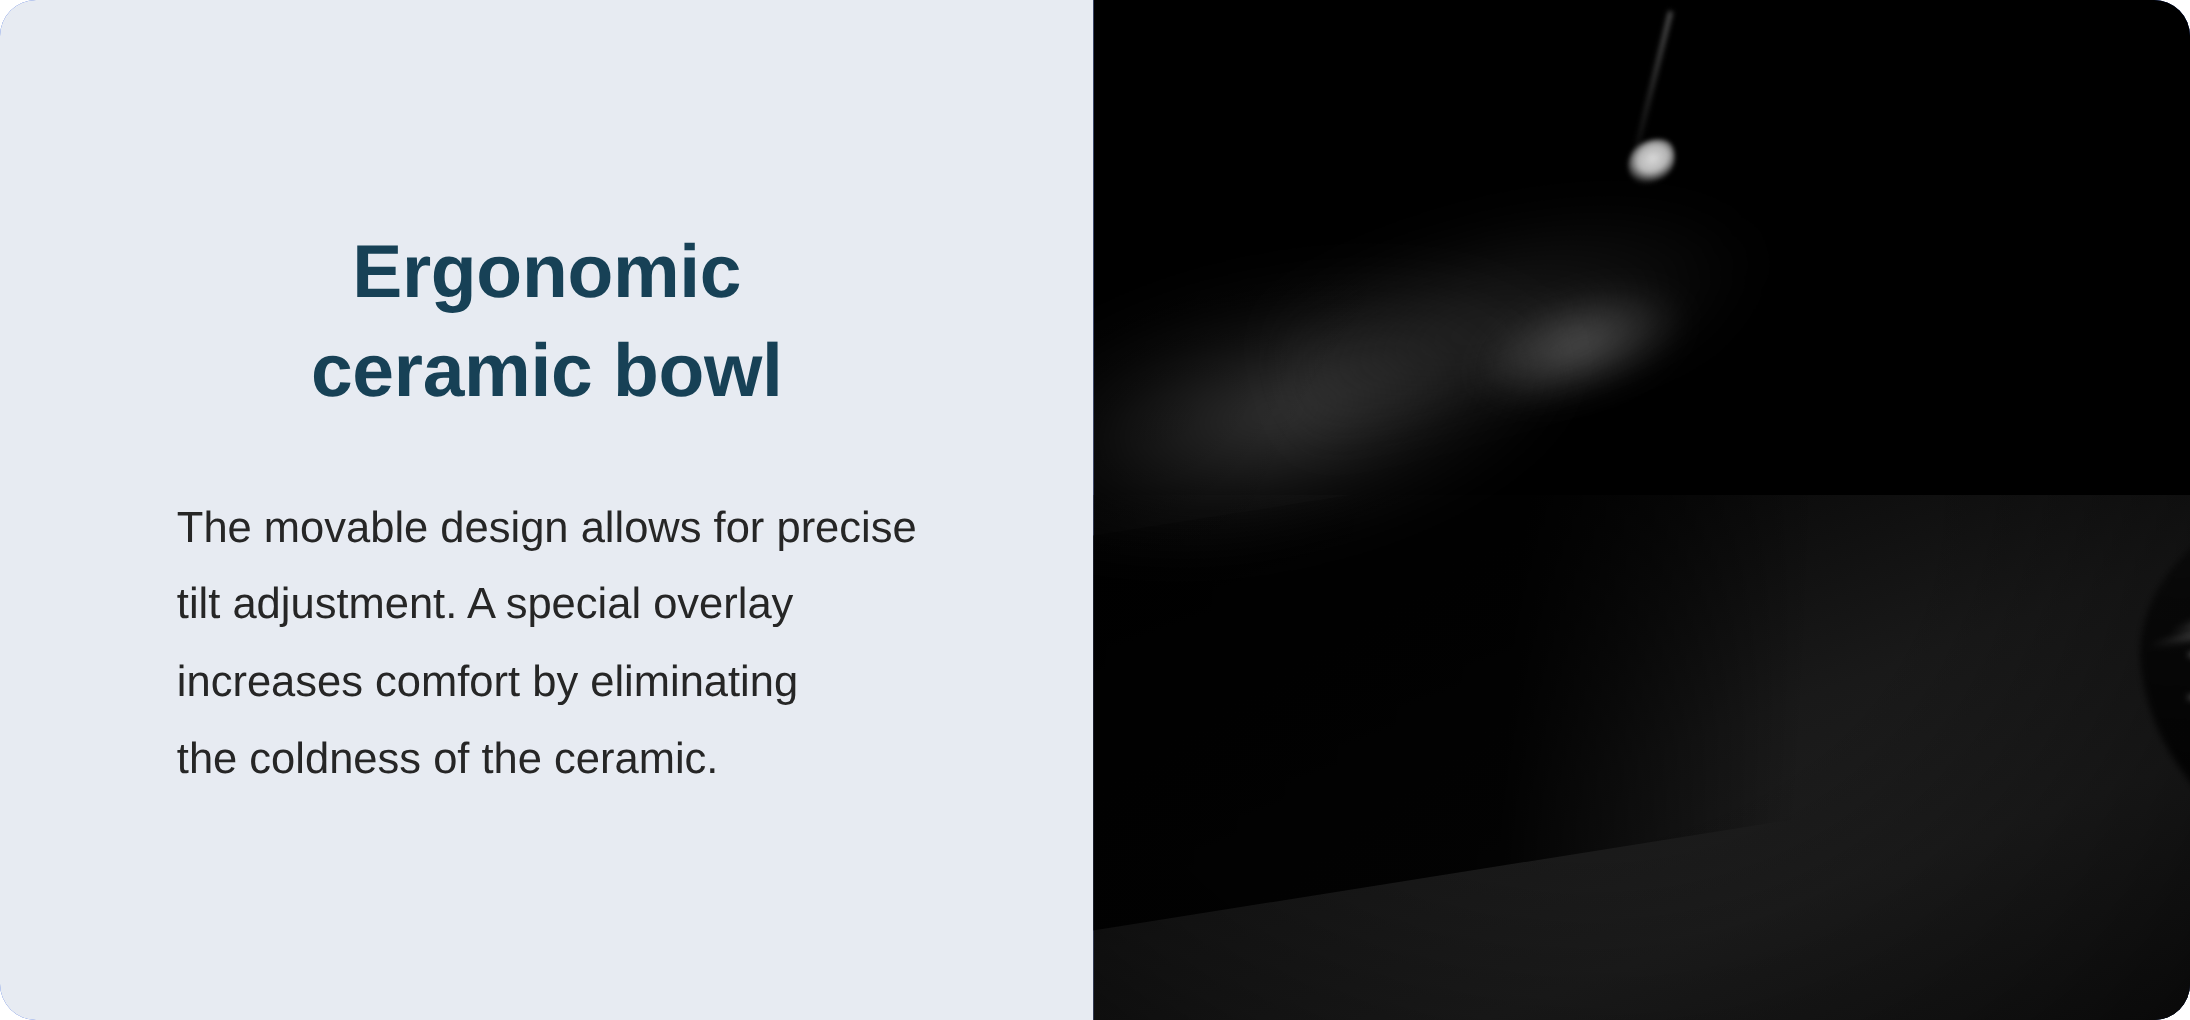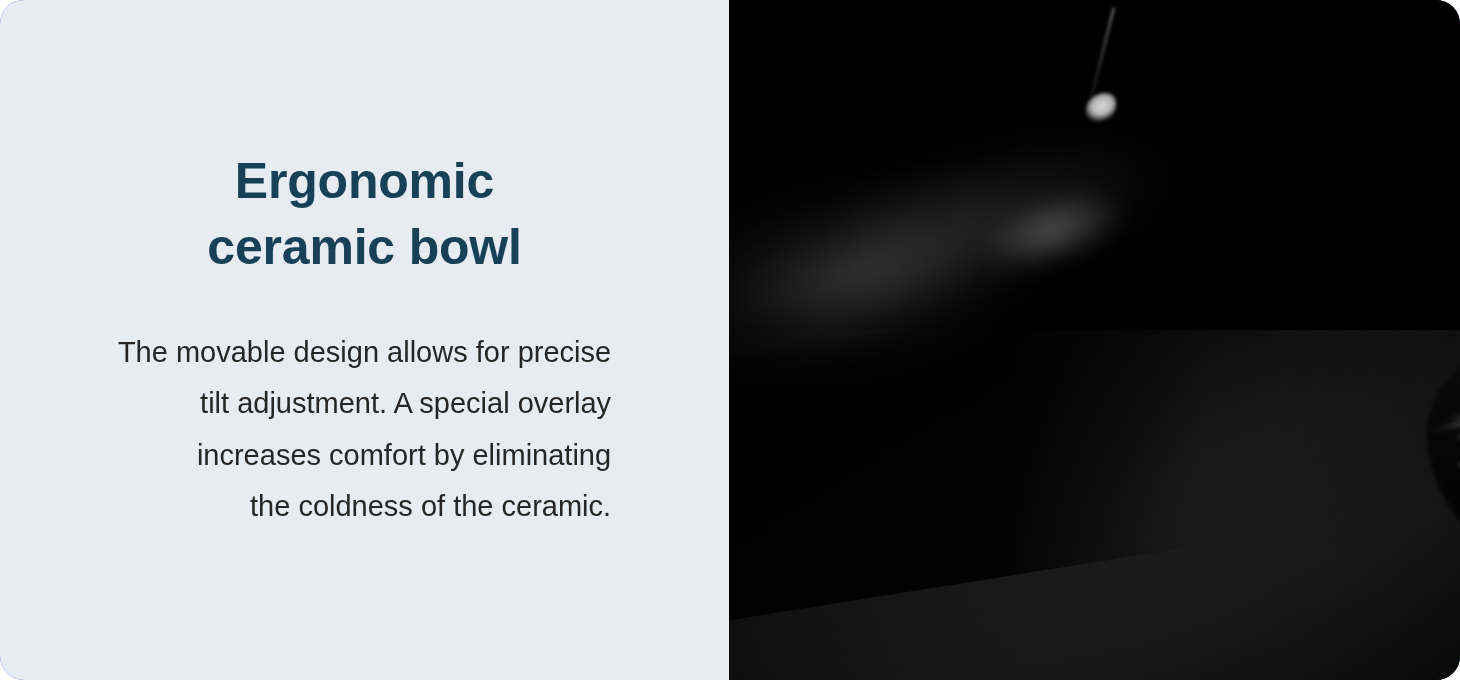--- a/index.html
+++ b/index.html
@@ -51,21 +51,21 @@
   }
 
   #body-copy {
     margin: 0;
     margin-top: 47px;
     color: #262626;
     font-family: "Liberation Sans", sans-serif;
     font-weight: normal;
     font-size: 29px;
     line-height: 51.5px;
-    text-align: right;
+    text-align: left;
     max-width: 600px;
     white-space: pre-line;
   }
 
   
   #photo-panel {
     position: relative;
     width: 731px;
     height: 680px;
     background: #000000;

